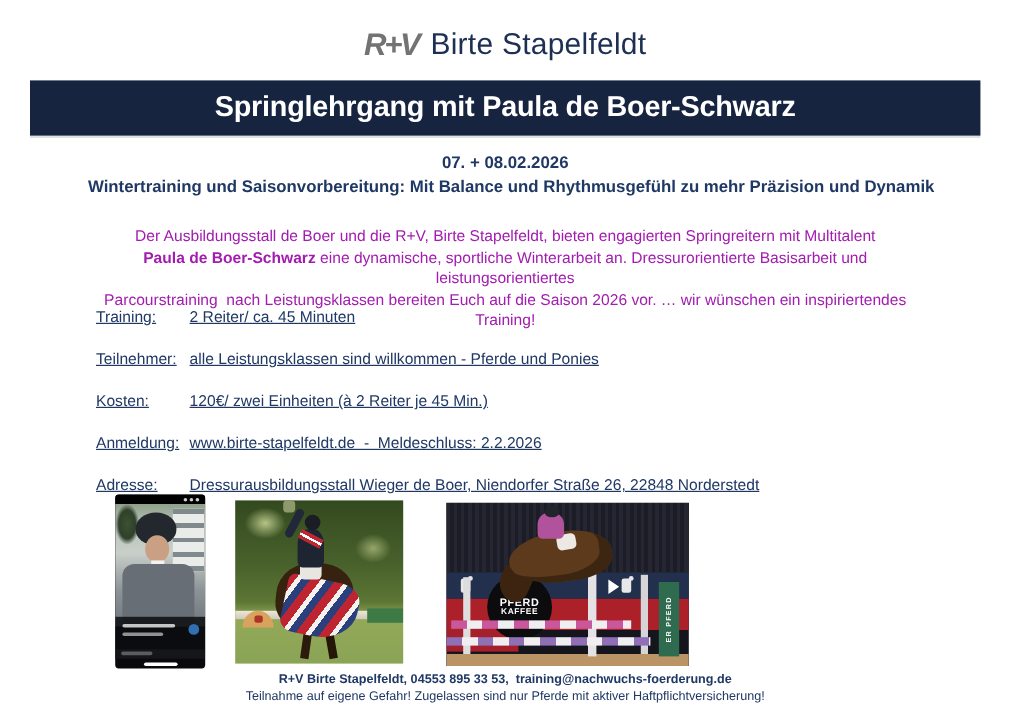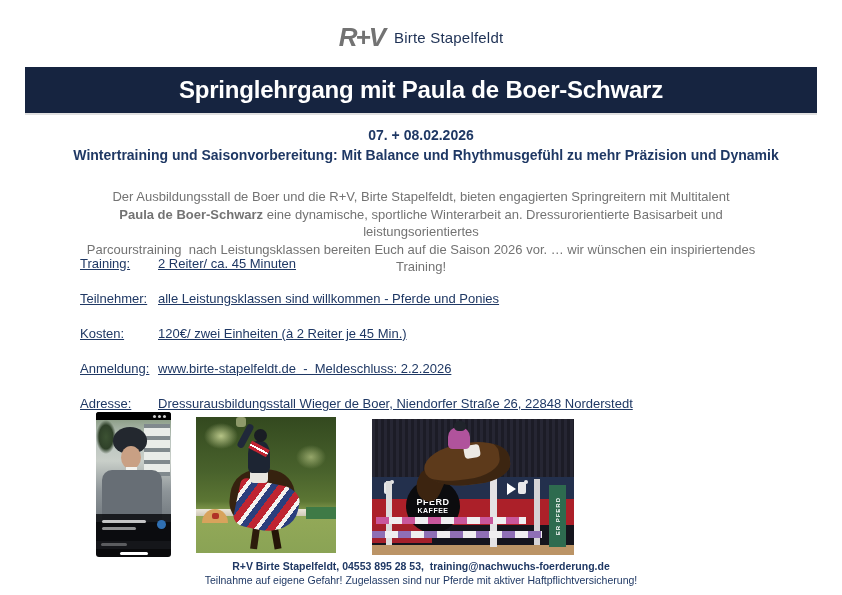--- a/index.html
+++ b/index.html
@@ -3,36 +3,36 @@
 <meta charset="utf-8">
 <style>
   * { margin:0; padding:0; box-sizing:border-box; }
   html,body { background:#e9e9e9; }
   body { font-family:"Liberation Sans", sans-serif; }
   .page { position:relative; width:842px; height:595px; background:#ffffff; margin:0 auto; overflow:hidden; }
 
   
   .logo-row { position:absolute; top:22px; left:0; right:0; display:flex; justify-content:center; align-items:center; gap:10px; }
   .rv-logo { font-size:26px; font-weight:700; font-style:italic; letter-spacing:-2px; color:#737373; }
-  .logo-name { font-size:15px; color:#1d3054; letter-spacing:0.2px; }
+  .logo-name { font-size:25px; color:#1d3054; letter-spacing:0.2px; }
 
   
   .banner { position:absolute; left:25px; top:67px; width:792px; height:46px; background:#162440;
             display:flex; align-items:center; justify-content:center; box-shadow:0 2px 0 rgba(0,0,0,0.12); }
   .banner h1 { color:#ffffff; font-size:24px; font-weight:700; letter-spacing:-0.2px; }
 
   
   .date-line { position:absolute; top:127px; left:0; right:0; text-align:center;
                font-size:14px; font-weight:700; color:#1f3864; }
   .subtitle  { position:absolute; top:147px; left:0; right:0; text-align:center;
                font-size:14px; font-weight:700; color:#1f3864;padding-left:10px; }
 
   
   .intro { position:absolute; top:188px; left:71px; width:700px; text-align:center;
-           font-size:13px; line-height:17.5px; color:#737373; }
+           font-size:13px; line-height:17.5px; color:#a21caf; }
   .intro span, .intro b { white-space:pre-wrap; }
 
   
   .details { position:absolute; left:80px; top:256px; color:#1f3864; font-size:13px; }
   .detail-row { display:flex; margin-bottom:20px;text-decoration:underline; }
   .detail-row .lbl { width:78px; flex:0 0 78px; }
   .detail-row .val { white-space:pre-wrap; }
 
   
   .photo { position:absolute; overflow:hidden; }
@@ -254,17 +254,17 @@
     <div class="abs p3-legs"></div>
     <div class="abs p3-horse"></div>
     <div class="abs p3-rbreech"></div>
     <div class="abs p3-rider"></div>
     <div class="abs p3-rhelmet"></div>
     <div class="abs p3-sand"></div>
   </div>
 
 
   <footer class="footer">
-    <div class="f1">R+V Birte Stapelfeldt, 04553 895 28 53,  training@nachwuchs-foerderung.de</div>
+    <div class="f1">R+V Birte Stapelfeldt, 04553 895 33 53,  training@nachwuchs-foerderung.de</div>
     <div class="f2">Teilnahme auf eigene Gefahr! Zugelassen sind nur Pferde mit aktiver Haftpflichtversicherung!</div>
   </footer>
 
 </div>
 
 </body></html>

